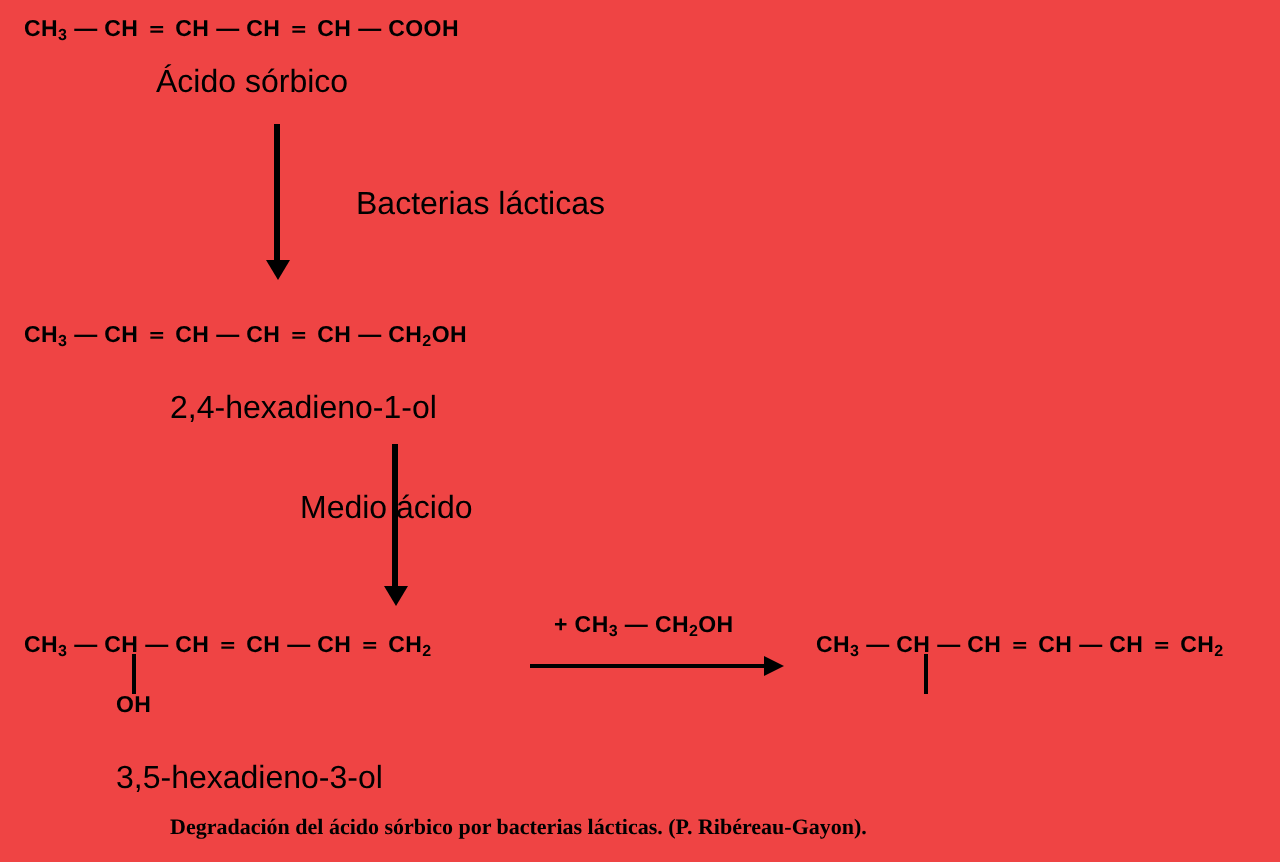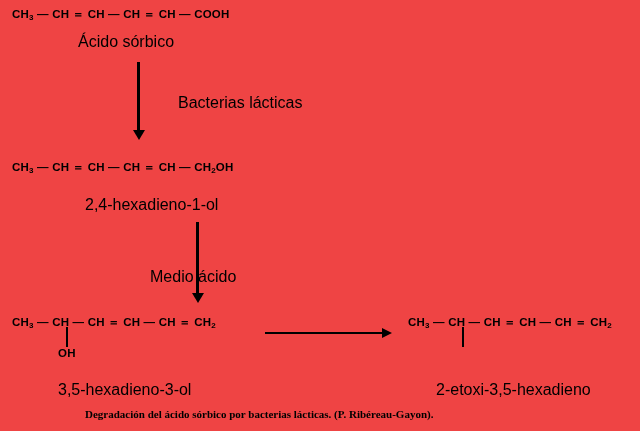--- a/index.html
+++ b/index.html
@@ -96,28 +96,28 @@
   <div class="chem" style="left:12px; top:7px;">CH<sub>3</sub> — CH ＝ CH — CH ＝ CH — COOH</div>
   <div class="label" style="left:78px; top:33px;">Ácido sórbico</div>
 
   <div class="varrow" style="left:137px; top:62px; height:69px;"></div>
   <div class="label" style="left:147px; top:94px;margin-left:31px;">Bacterias lácticas</div>
 
   <div class="chem" style="left:12px; top:160px;">CH<sub>3</sub> — CH ＝ CH — CH ＝ CH — CH<sub>2</sub>OH</div>
   <div class="label" style="left:85px; top:196px;">2,4-hexadieno-1-ol</div>
 
   <div class="varrow" style="left:196px; top:222px; height:72px;"></div>
-  <div class="label" style="left:150px; top:268px;">Medio ácido</div>
+  <div class="label" style="left:150px; top:246px;">Medio ácido</div>
 
   <div class="chem" style="left:12px; top:315px;">CH<sub>3</sub> — CH — CH ＝ CH — CH ＝ CH<sub>2</sub></div>
   <div class="vbond" style="left:66px; top:327px; height:20px;"></div>
   <div class="chem" style="left:58px; top:347px;">OH</div>
   <div class="label" style="left:58px; top:381px;">3,5-hexadieno-3-ol</div>
 
   <div class="harrow" style="left:265px; top:332px; width:118px;"></div>
+  <div class="chem" style="left:277px; top:307px; font-weight:bold;">+ CH<sub>3</sub> — CH<sub>2</sub>OH</div>
 
   <div class="chem" style="left:408px; top:315px;">CH<sub>3</sub> — CH — CH ＝ CH — CH ＝ CH<sub>2</sub></div>
   <div class="vbond" style="left:462px; top:327px; height:20px;"></div>
-  <div class="label" style="left:436px; top:381px;">2-etoxi-3,5-hexadieno</div>
 
   <div class="caption" style="left:85px; top:408px;">Degradación del ácido sórbico por bacterias lácticas. (P. Ribéreau-Gayon).</div>
 
 </div>
 
 </body></html>

